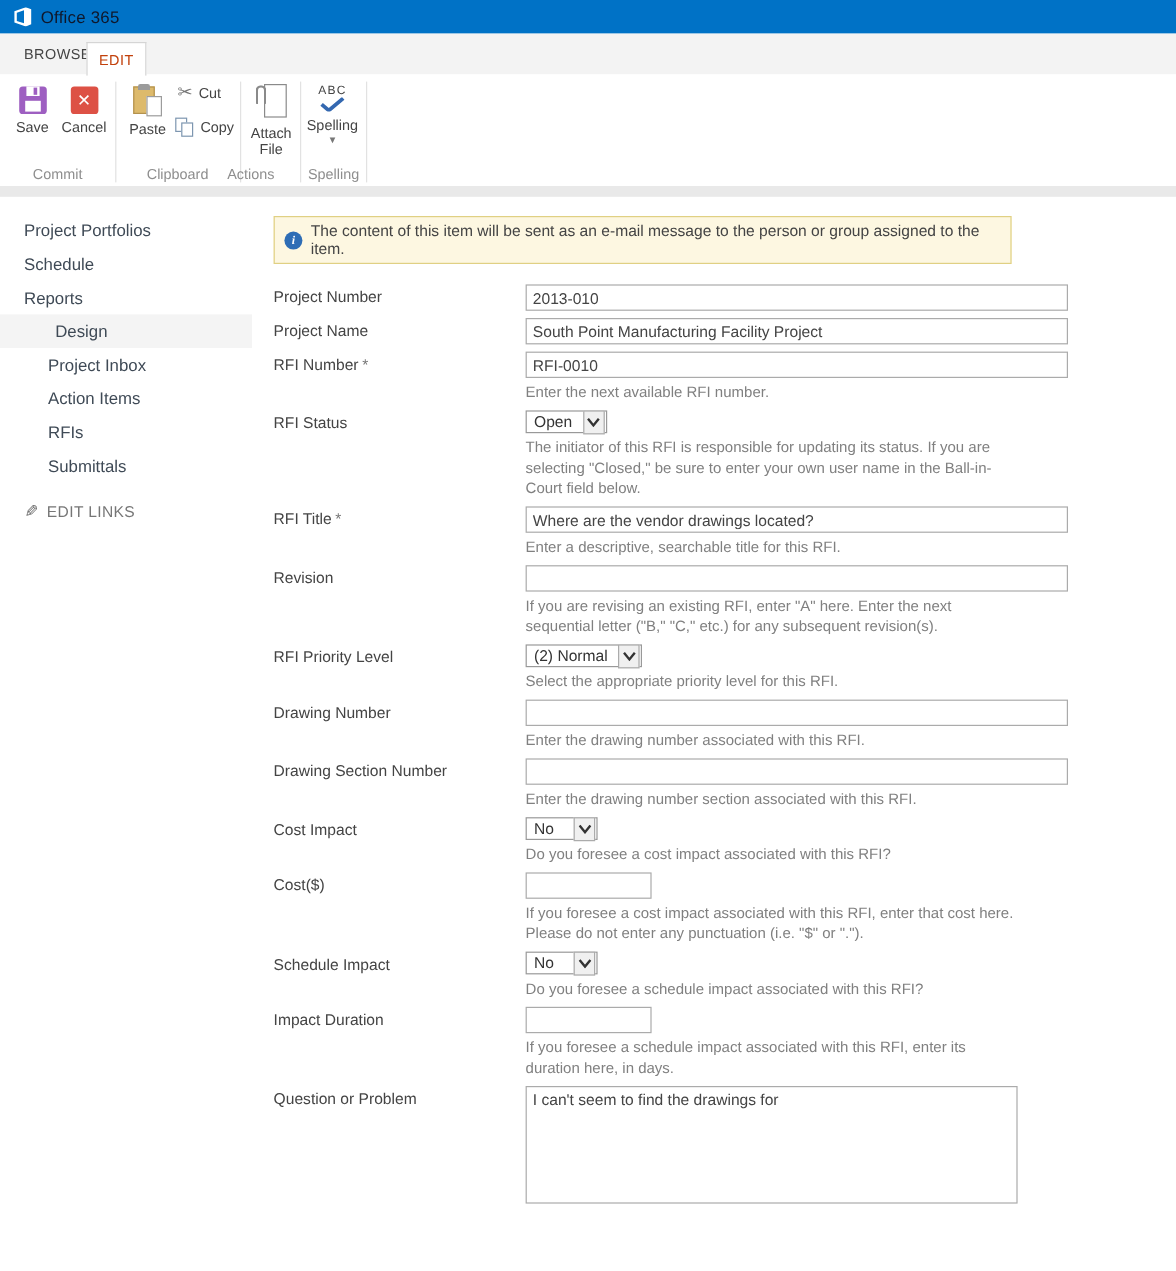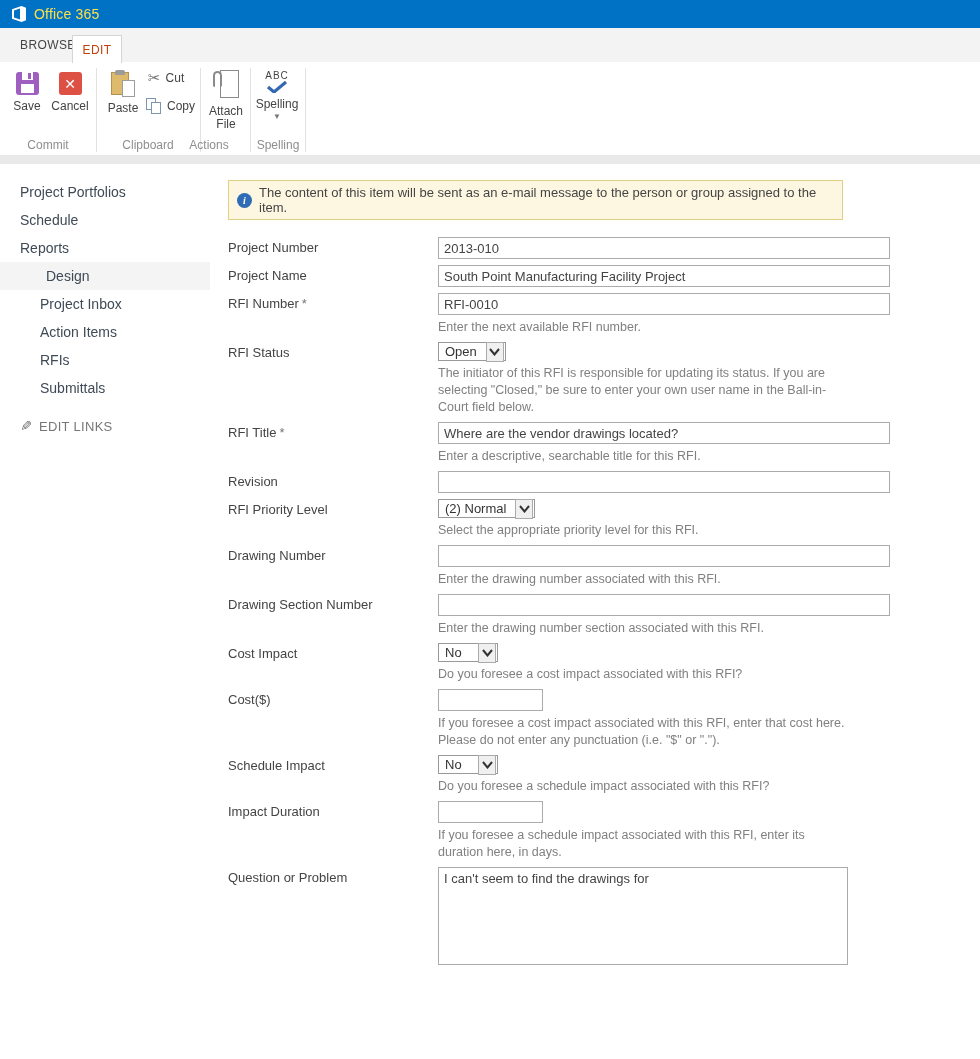--- a/index.html
+++ b/index.html
@@ -2,21 +2,21 @@
 <html><head>
 <meta charset="utf-8">
 <style>
   * { margin:0; padding:0; box-sizing:border-box; }
   html,body { width:980px; height:1059px; overflow:hidden; background:#fff;
               font-family:"Liberation Sans","DejaVu Sans",sans-serif; color:#444; }
 
   
   .suitebar { height:28px; background:#0072C6; display:flex; align-items:center; padding-left:11px; }
   .o365-logo { display:inline-flex; margin-right:7px; }
-  .brand { color:#fde047; font-size:14px; letter-spacing:.2px; }
+  .brand { color:#0f172a; font-size:14px; letter-spacing:.2px; }
 
   
   .tabstrip { height:34px; background:#f3f3f3; position:relative; }
   .tab-browse { position:absolute; left:20px; top:0; height:34px; display:flex; align-items:center;
                 font-size:12px; color:#444; letter-spacing:.4px; cursor:pointer; }
   .tab-edit { position:absolute; left:72px; top:7px; height:28px; width:50px; background:#fff;
               border:1px solid #d5d5d5; border-bottom:none; display:flex; align-items:center;
               justify-content:center; font-size:12px; color:#c2410c; letter-spacing:.4px; z-index:2; cursor:pointer; }
 
   
@@ -241,20 +241,21 @@
             <div class="helper">Enter a descriptive, searchable title for this RFI.</div>
           </div>
   </div>
 
   <div class="row">
     <div class="flabel">
       <span class="ltext">Revision</span><span class="req"></span>
     </div>
     <div class="fctl">
             <input type="text" class="tinput full" value="" style="">
+            <div class="helper">If you are revising an existing RFI, enter "A" here. Enter the next sequential letter ("B," "C," etc.) for any subsequent revision(s).</div>
           </div>
   </div>
 
   <div class="row">
     <div class="flabel">
       <span class="ltext">RFI Priority Level</span><span class="req"></span>
     </div>
     <div class="fctl"><span class="sel">
               <span class="sel-val">(2) Normal</span>
               <span class="sel-arrow">

